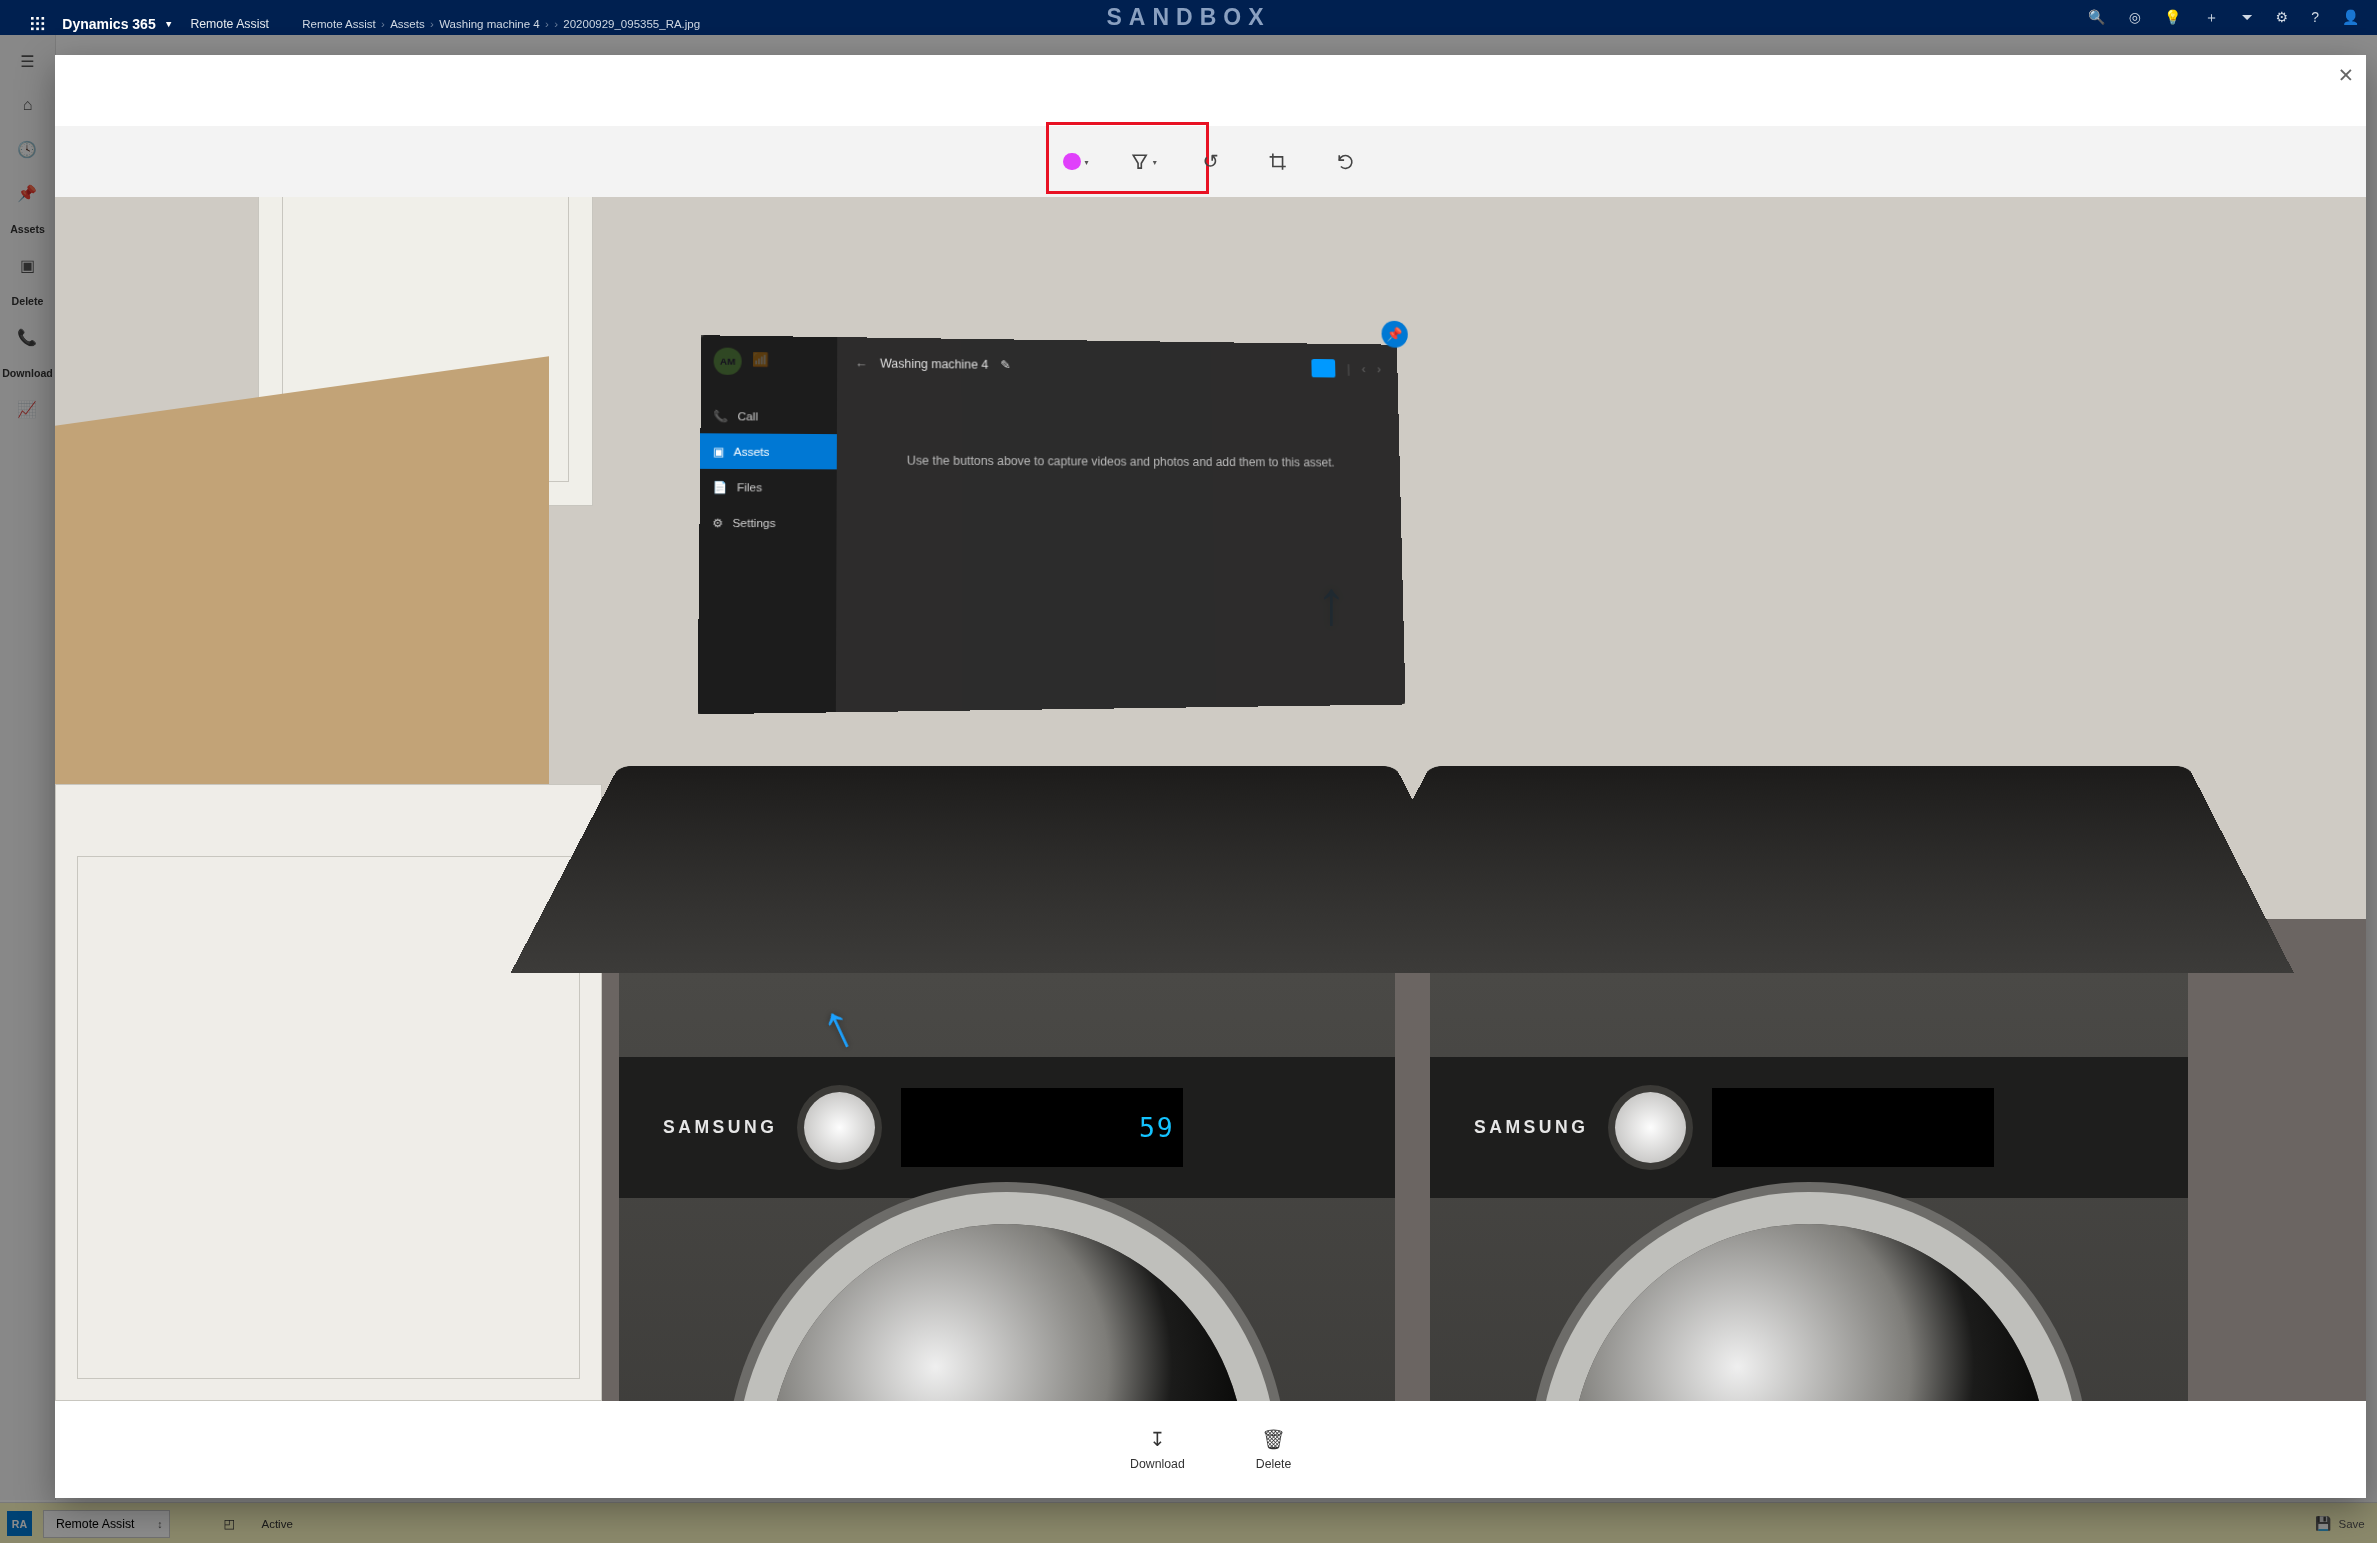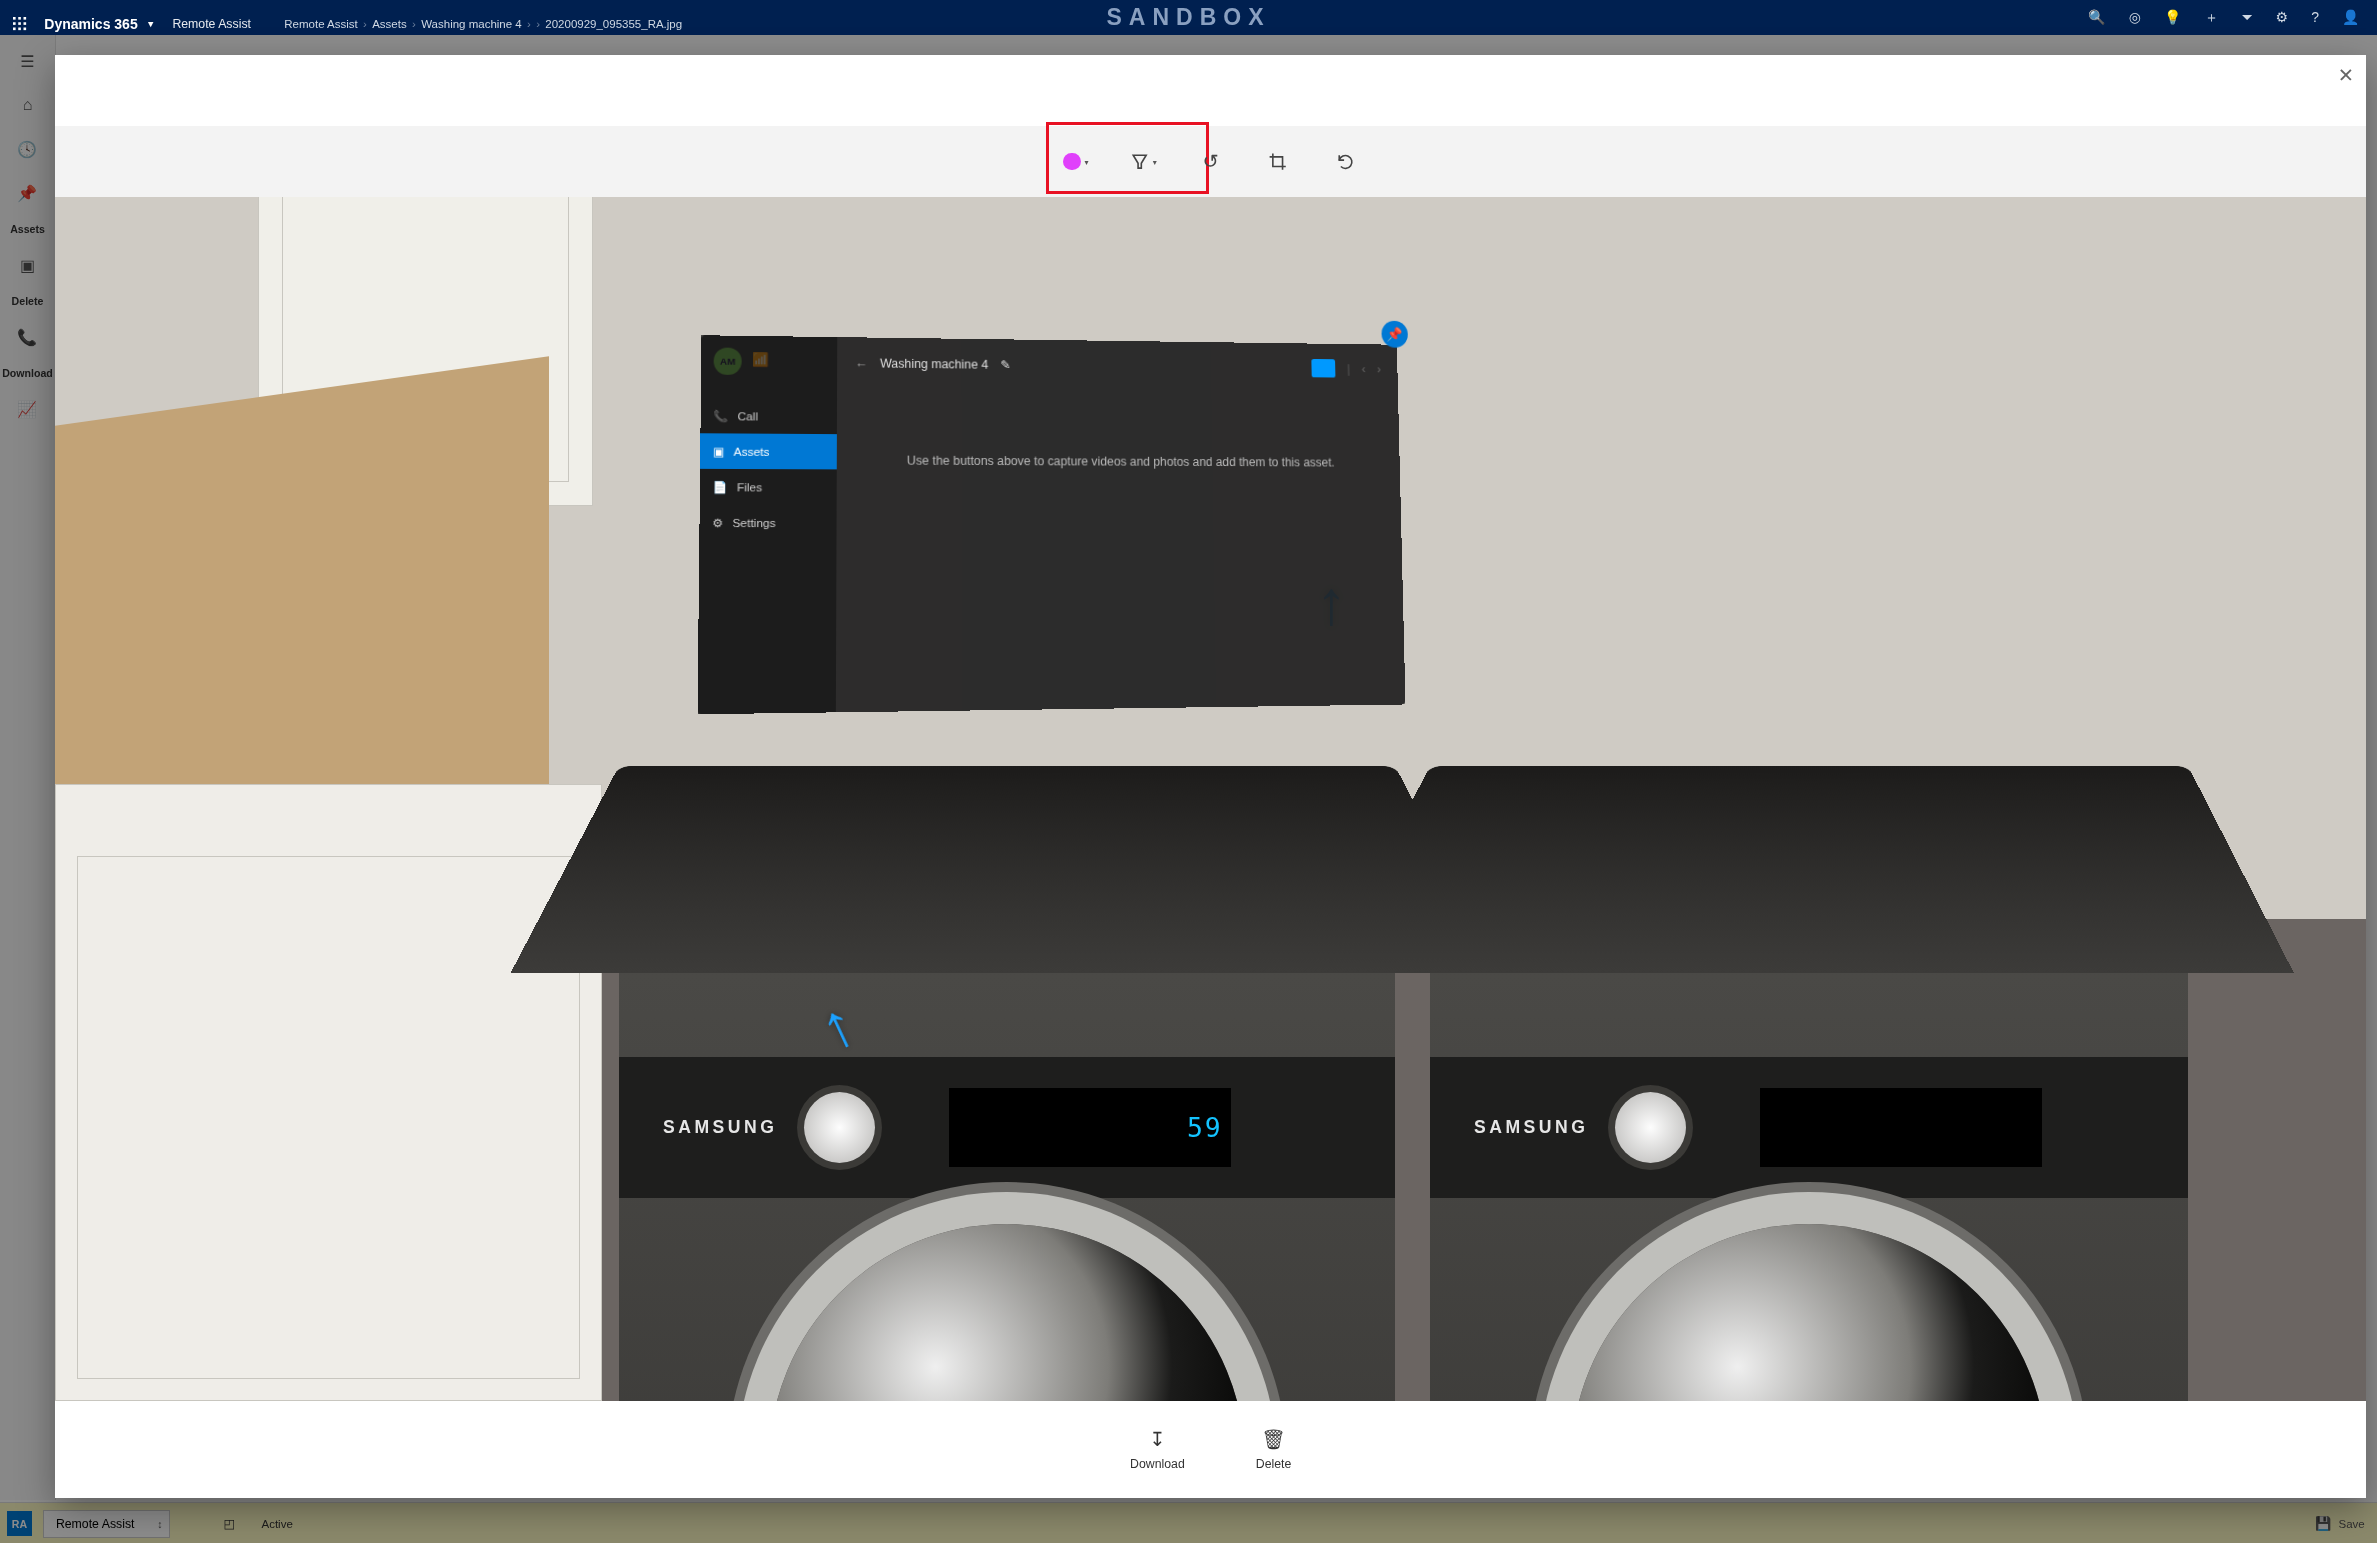--- a/index.html
+++ b/index.html
@@ -1,20 +1,20 @@
 <!DOCTYPE html>
 <html style="font-size:14px"><head>
   <meta charset="utf-8">
   <style>
     * { margin:0; padding:0; box-sizing:border-box; font-family:"Segoe UI",Arial,sans-serif; }
     body { background:#002050; width:2377px; height:1544px; overflow:hidden; position:relative; }
 
     
     .topnav { height:35px; background:#002050; display:flex; align-items:center; color:#fff; font-size:12.3px; }
-    .topnav-left { display:flex; align-items:center; gap:12.3px; padding-left:7px;margin-top:12px; }
+    .topnav-left { display:flex; align-items:center; gap:12.3px; padding-left:25px;margin-top:12px; }
     .waffle { width:25px; height:25px; display:flex; align-items:center; justify-content:center; }
     .waffle svg { fill:#fff; }
     .product { font-weight:600; font-size:14px; display:flex; align-items:center; gap:7px; }
     .chev-down::after { content:"\25BE"; font-size:9.7px; margin-left:3.5px; color:#fff; }
     .appname { font-weight:400; opacity:.9; margin-left:7px; }
     .crumbs { display:flex; align-items:center; gap:5.3px; margin-left:21px; font-size:11.5px; color:#cfd8e3; }
     .crumb-sep { opacity:.5; }
     .topnav-center { position:absolute; left:50%; transform:translateX(-50%); font-size:23px; letter-spacing:7px; color:#8aa0c0; font-weight:700; }
     .topnav-right { margin-left:auto; display:flex; gap:23px; padding-right:17.6px; color:#cfd8e3; }
     .topnav-right span { cursor:pointer; font-size:14px; }
@@ -66,21 +66,21 @@
               background:linear-gradient(#2f2e2c,#4a4946 22%,#373634); box-shadow:inset 0 3.5px 0 rgba(255,255,255,.1);}
     .washer.left  { left:564px; }
     .washer.right { left:1375px; width:758px;}
     .washer-top   { position:absolute; top:0; left:0; right:0; height:282px; background:linear-gradient(#1c1b1a,#3c3b39);
                     border-radius:12.3px 12.3px 0 0; transform:perspective(1058px) rotateX(55deg); transform-origin:top;}
     .panel { position:absolute; top:291px; left:0; right:0; height:141px; background:#1e1e1d;
              display:flex; align-items:center; gap:26.4px; padding:16px 44px;}
     .brand { color:#e6e6e6; font-weight:600; letter-spacing:3.5px; font-size:17.6px; }
     .dial { width:71px; height:71px; border-radius:50%; background:radial-gradient(#fdfdfd,#b5b4b2); box-shadow:0 0 0 7px #3b3a37; }
     .disp { width:282px; height:79px; background:#000; display:flex; align-items:center; justify-content:flex-end; padding:8.8px;
-            color:#14c3ff; font-family:monospace; font-size:26.4px; letter-spacing:1.8px;margin-left:48px; }
+            color:#14c3ff; font-family:monospace; font-size:26.4px; letter-spacing:1.8px; }
     .door { position:absolute; top:458px; left:50%; transform:translateX(-50%); width:476px; height:476px; border-radius:50%;
             background:radial-gradient(circle at 35% 30%, #efefef, #7d7c78 38%, #1b1b1a 52%, #0a0a09 68%);
             box-shadow:0 0 0 32px #bfbfbb, 0 0 0 42px #6d6c69;}
 
     .arrow { position:absolute; color:#1ba1ff; font-size:62px; font-weight:bold; filter:drop-shadow(0 0 3.5px rgba(0,0,0,.4)); }
 
     
     .holo { position:absolute; left:652px; top:141px; width:705px; height:370px; background:rgba(30,30,30,.92);
             transform:perspective(1410px) rotateY(6deg) rotateX(4deg); color:#ccc; font-size:12.3px; border-radius:3.5px;}
     .holo-pin { position:absolute; right:-12.3px; top:-25px; width:28px; height:28px; border-radius:50%; background:#0078d4;

